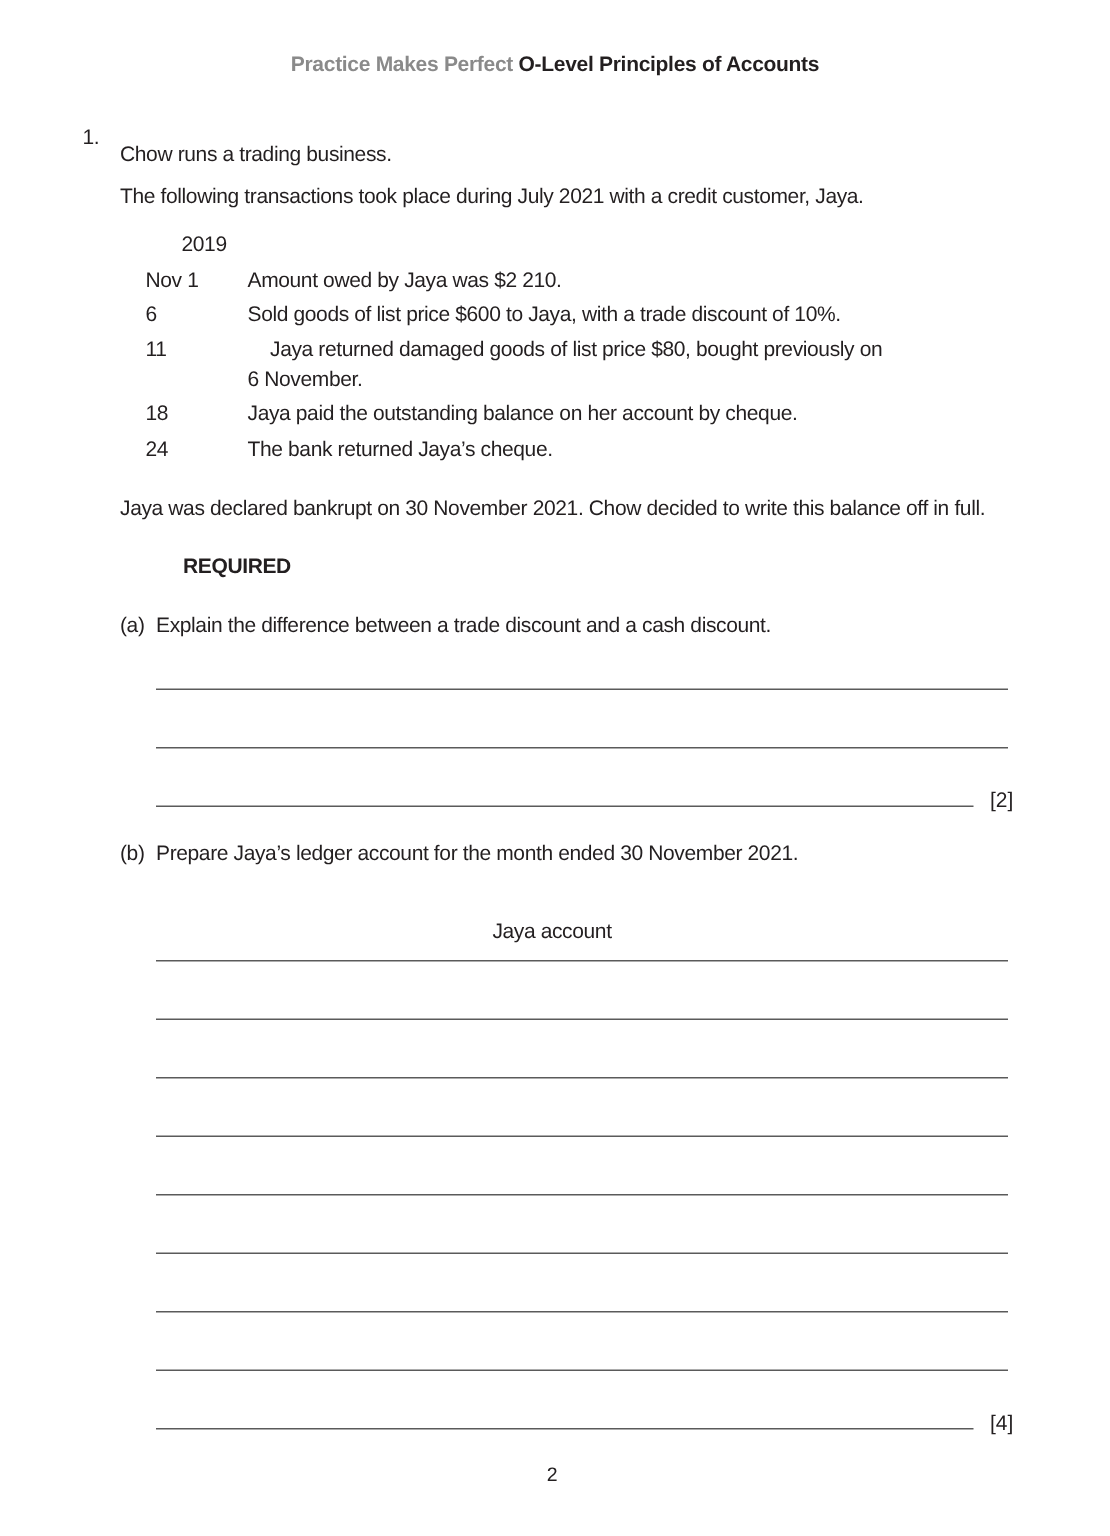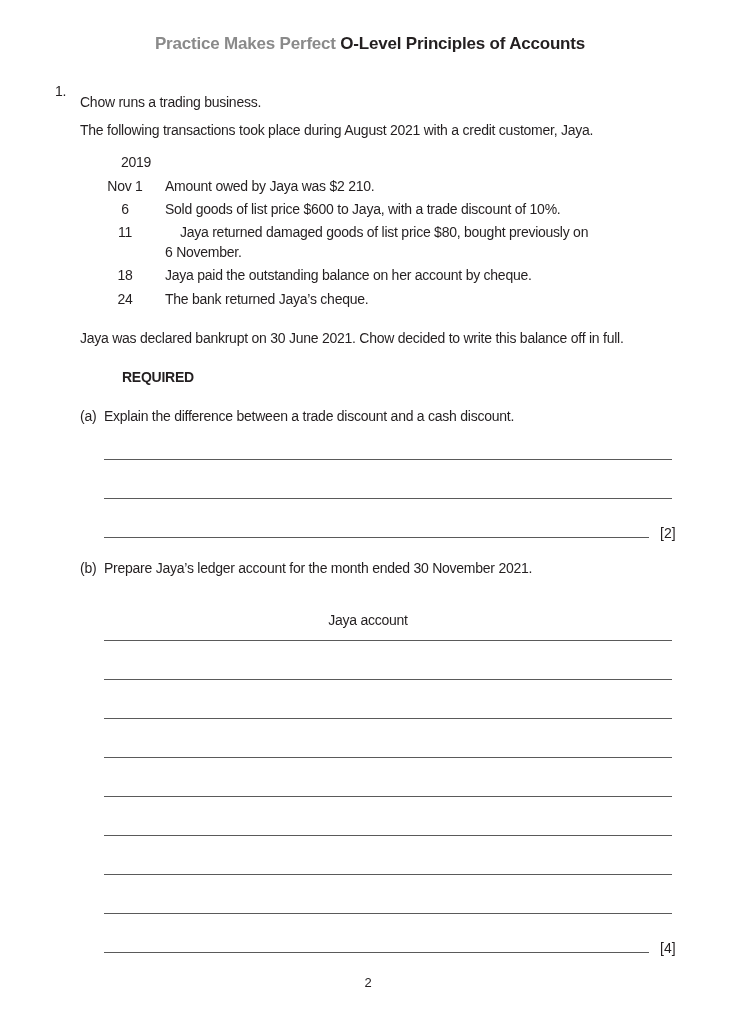--- a/index.html
+++ b/index.html
@@ -4,61 +4,61 @@
   <style>
     html, body { margin: 0; padding: 0; background: #ffffff; }
     body {
       width: 740px; height: 1024px; position: relative; overflow: hidden;
       font-family: "Liberation Sans", "DejaVu Sans", sans-serif;
       color: #231f20;
     }
     .abs { position: absolute; white-space: nowrap; }
     .header {
       top: 34px; left: 0; width: 740px; text-align: center;
-      font-size: 17px; font-weight: bold; letter-spacing: -0.2px;
+      font-size: 14px; font-weight: bold; letter-spacing: -0.2px;
     }
     .header .series { color: #8a8a8a; }
     .header .title { color: #231f20; }
     .txt { font-size: 14px; letter-spacing: -0.25px; }
     .bold { font-weight: bold; margin-left: 42px; }
-    .date { text-align: center; width: 56px; }
+    .date { text-align: left; width: 56px; }
     .rule { position: absolute; height: 0; border-top: 1px solid #5a5a5a; }
     .marks { font-size: 14px; }
   </style>
 </head>
 <body>
 
 <div class="abs header">
   <span class="series">Practice Makes Perfect</span>
   <span class="title">O-Level Principles of Accounts</span>
 </div>
 
 <div class="abs txt" style="top:83px; left:55px;">1.</div>
 <div class="abs txt" style="top:94px; left:80px;">Chow runs a trading business.</div>
-<div class="abs txt" style="top:122px; left:80px;">The following transactions took place during August 2021 with a credit customer, Jaya.</div>
+<div class="abs txt" style="top:122px; left:80px;">The following transactions took place during July 2021 with a credit customer, Jaya.</div>
 
 <div class="abs txt" style="top:154px; left:121px;">2019</div>
 
 <div class="abs txt date" style="top:178px; left:97px;">Nov 1</div>
 <div class="abs txt" style="top:178px; left:165px;">Amount owed by Jaya was $2 210.</div>
 
 <div class="abs txt date" style="top:201px; left:97px;">6</div>
 <div class="abs txt" style="top:201px; left:165px;">Sold goods of list price $600 to Jaya, with a trade discount of 10%.</div>
 
 <div class="abs txt date" style="top:224px; left:97px;">11</div>
 <div class="abs txt" style="top:224px; left:180px;">Jaya returned damaged goods of list price $80, bought previously on</div>
 <div class="abs txt" style="top:244px; left:165px;">6 November.</div>
 
 <div class="abs txt date" style="top:267px; left:97px;">18</div>
 <div class="abs txt" style="top:267px; left:165px;">Jaya paid the outstanding balance on her account by cheque.</div>
 
 <div class="abs txt date" style="top:291px; left:97px;">24</div>
 <div class="abs txt" style="top:291px; left:165px;">The bank returned Jaya’s cheque.</div>
 
-<div class="abs txt" style="top:330px; left:80px;">Jaya was declared bankrupt on 30 June 2021. Chow decided to write this balance off in full.</div>
+<div class="abs txt" style="top:330px; left:80px;">Jaya was declared bankrupt on 30 November 2021. Chow decided to write this balance off in full.</div>
 
 <div class="abs txt bold" style="top:369px; left:80px;">REQUIRED</div>
 
 <div class="abs txt" style="top:408px; left:80px;">(a)</div>
 <div class="abs txt" style="top:408px; left:104px;">Explain the difference between a trade discount and a cash discount.</div>
 
 <div class="rule" style="top:459px; left:104px; width:568px;"></div>
 <div class="rule" style="top:498px; left:104px; width:568px;"></div>
 <div class="rule" style="top:537px; left:104px; width:545px;"></div>
 <div class="abs marks" style="top:525px; left:660px;">[2]</div>

